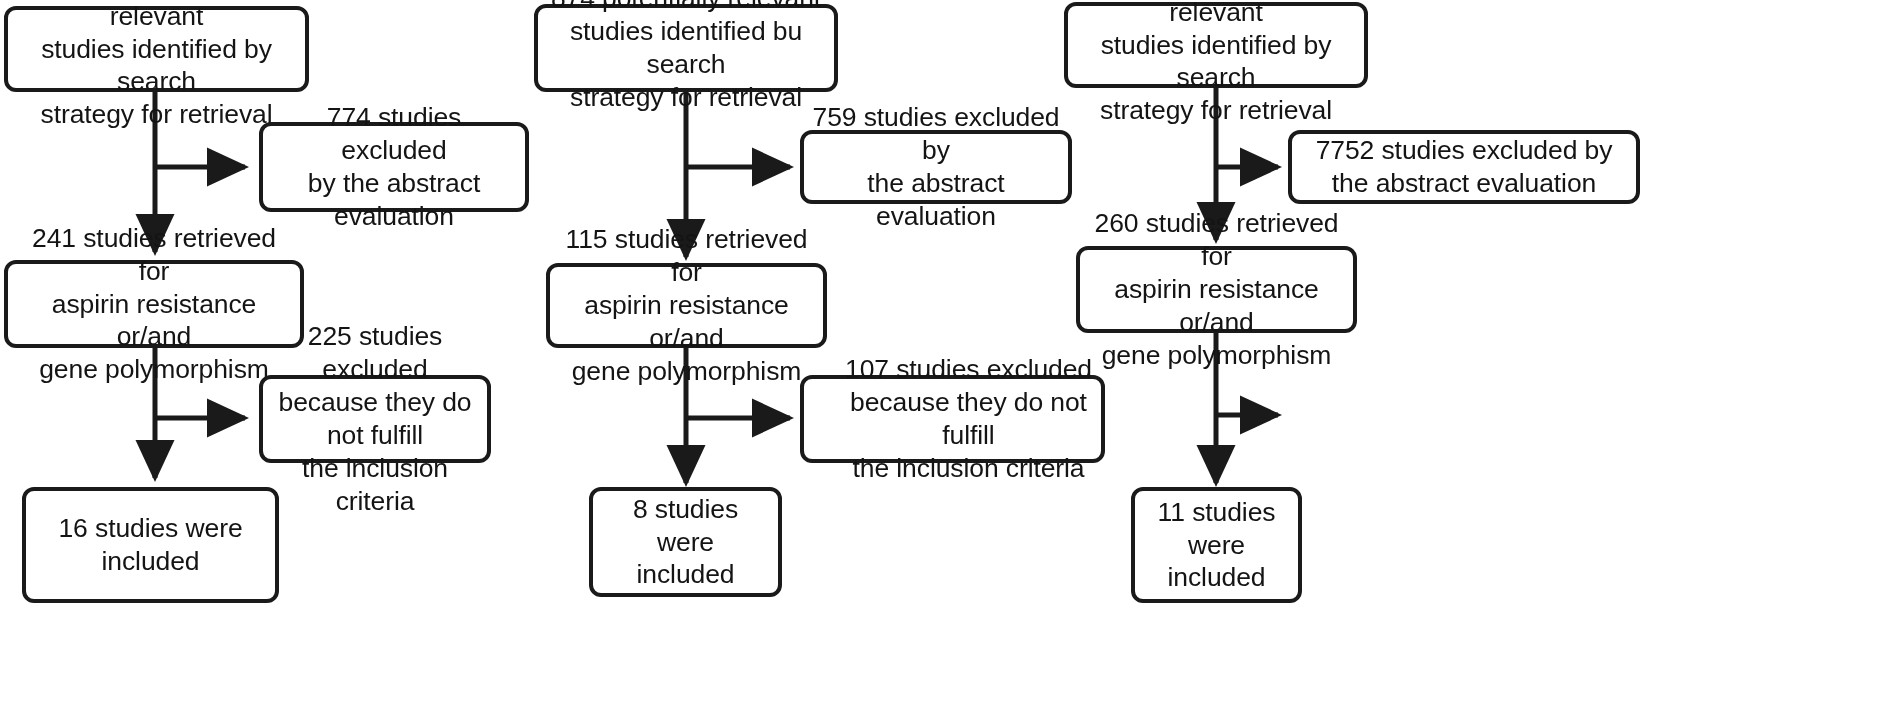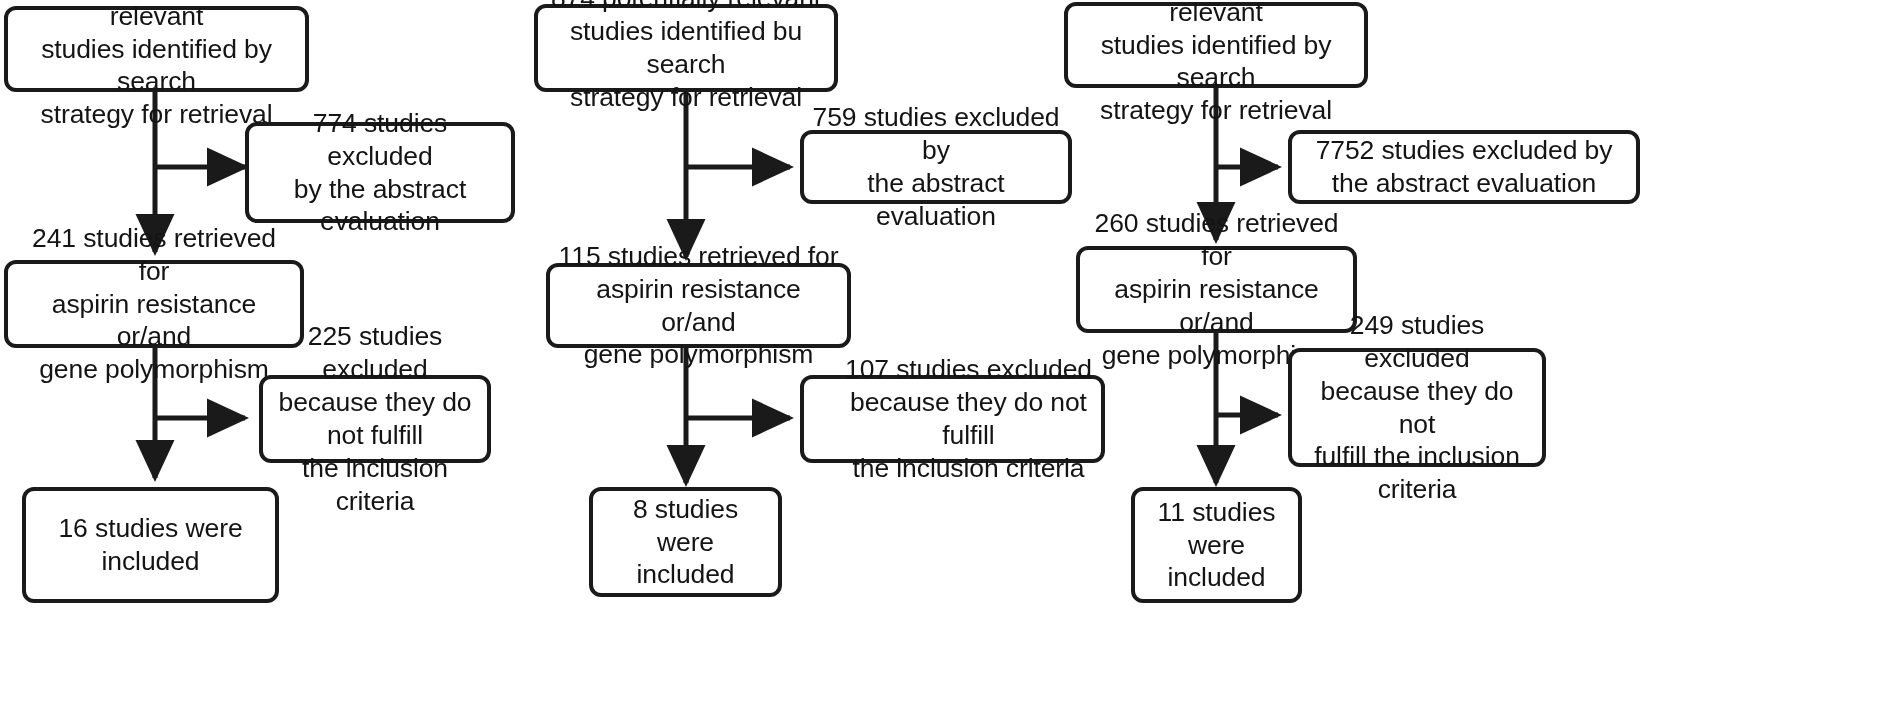--- a/index.html
+++ b/index.html
@@ -99,21 +99,21 @@
       <line x1="1216" y1="415" x2="1278" y2="415" marker-end="url(#arrowhead)"></line>
     </g>
   </svg>
 
   <div class="node" style="left:4px; top:6px; width:305px; height:86px;">
     <span class="node-text">1015 potentially relevant
 studies identified by search
 strategy for retrieval</span>
   </div>
 
-  <div class="node" style="left:245px; top:122px; width:270px; height:101px;">
+  <div class="node" style="left:259px; top:122px; width:270px; height:90px;">
     <span class="node-text">774 studies excluded
 by the abstract
 evaluation</span>
   </div>
 
   <div class="node" style="left:4px; top:260px; width:300px; height:88px;">
     <span class="node-text">241 studies retrieved for
 aspirin resistance or/and
 gene polymorphism</span>
   </div>
@@ -133,21 +133,21 @@
     <span class="node-text">874 potentially relevant
 studies identified bu search
 strategy for retrieval</span>
   </div>
 
   <div class="node" style="left:800px; top:130px; width:272px; height:74px;text-align:center;">
     <span class="node-text">759 studies excluded by
 the abstract evaluation</span>
   </div>
 
-  <div class="node" style="left:546px; top:263px; width:305px; height:85px;justify-content:flex-end;">
+  <div class="node" style="left:546px; top:263px; width:281px; height:85px;justify-content:flex-end;">
     <span class="node-text">115 studies retrieved for
 aspirin resistance or/and
 gene polymorphism</span>
   </div>
 
   <div class="node" style="left:800px; top:375px; width:305px; height:88px;padding-left:40px;">
     <span class="node-text">107 studies excluded
 because they do not fulfill
 the inclusion criteria</span>
   </div>
@@ -167,26 +167,20 @@
     <span class="node-text">7752 studies excluded by
 the abstract evaluation</span>
   </div>
 
   <div class="node" style="left:1076px; top:246px; width:281px; height:87px;">
     <span class="node-text">260 studies retrieved for
 aspirin resistance or/and
 gene polymorphism</span>
   </div>
 
-  <div class="node" style="left:1288px; top:348px; width:258px; height:119px;">
-    <span class="node-text">249 studies excluded
-because they do not
-fulfill the inclusion
-criteria</span>
-  </div>
 
   <div class="node" style="left:1131px; top:487px; width:171px; height:116px;">
     <span class="node-text">11 studies
 were
 included</span>
   </div>
 
 </div>
 
 </body></html>

